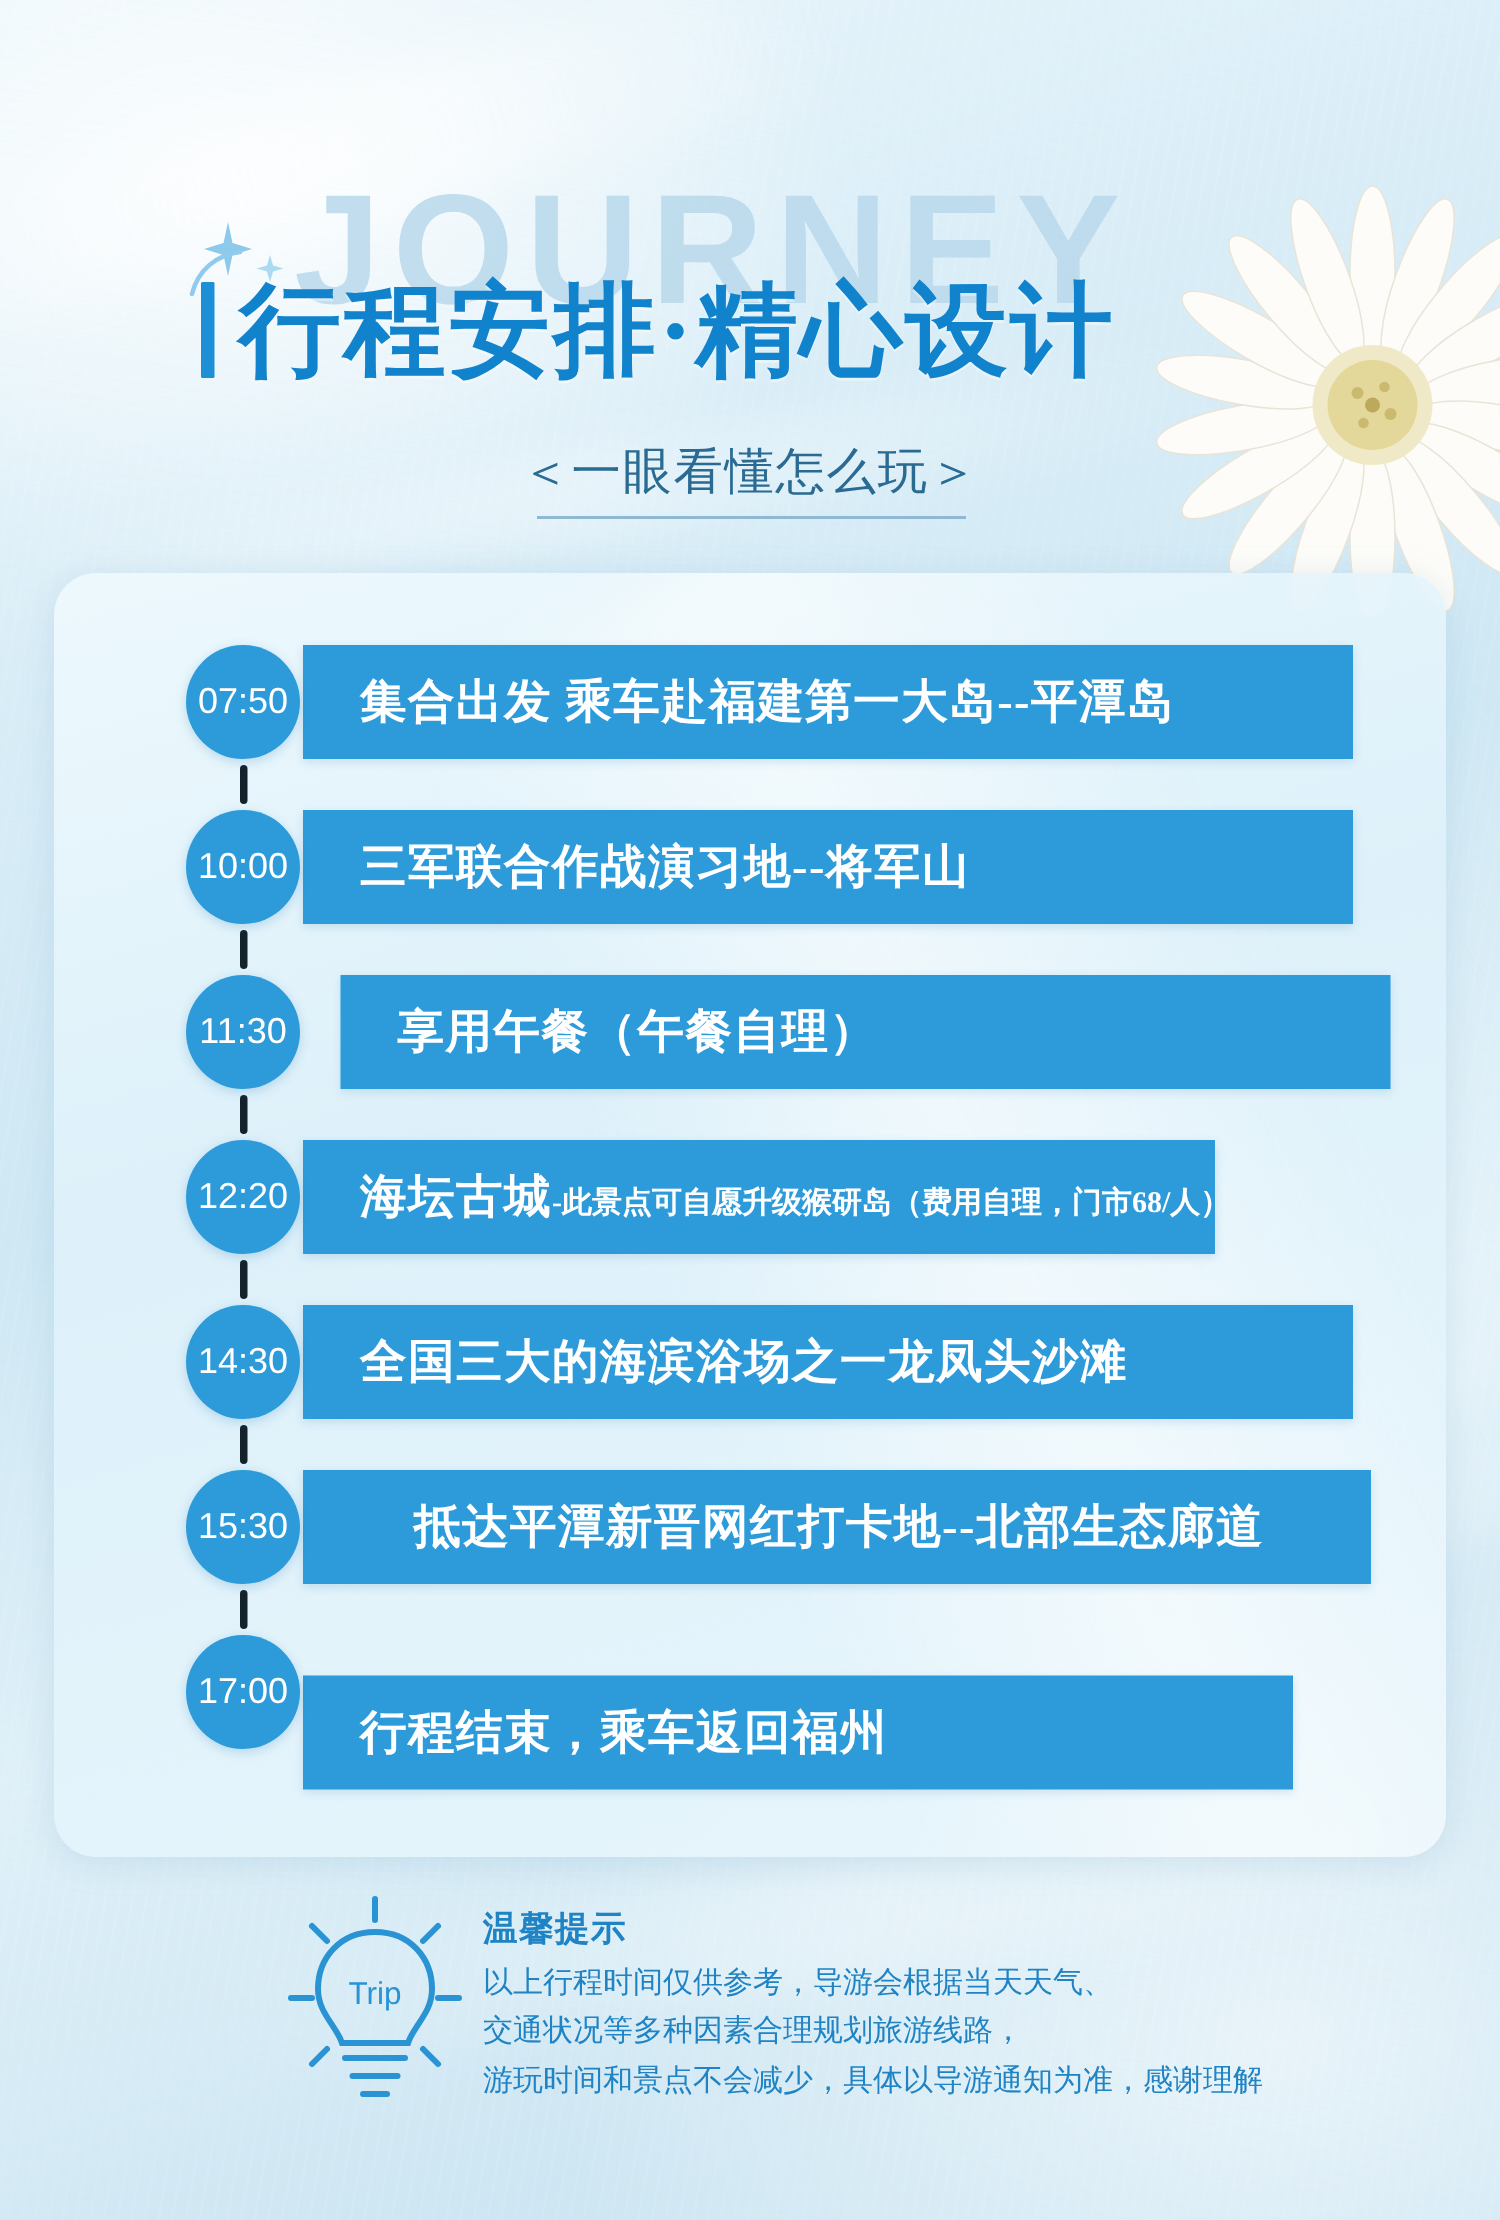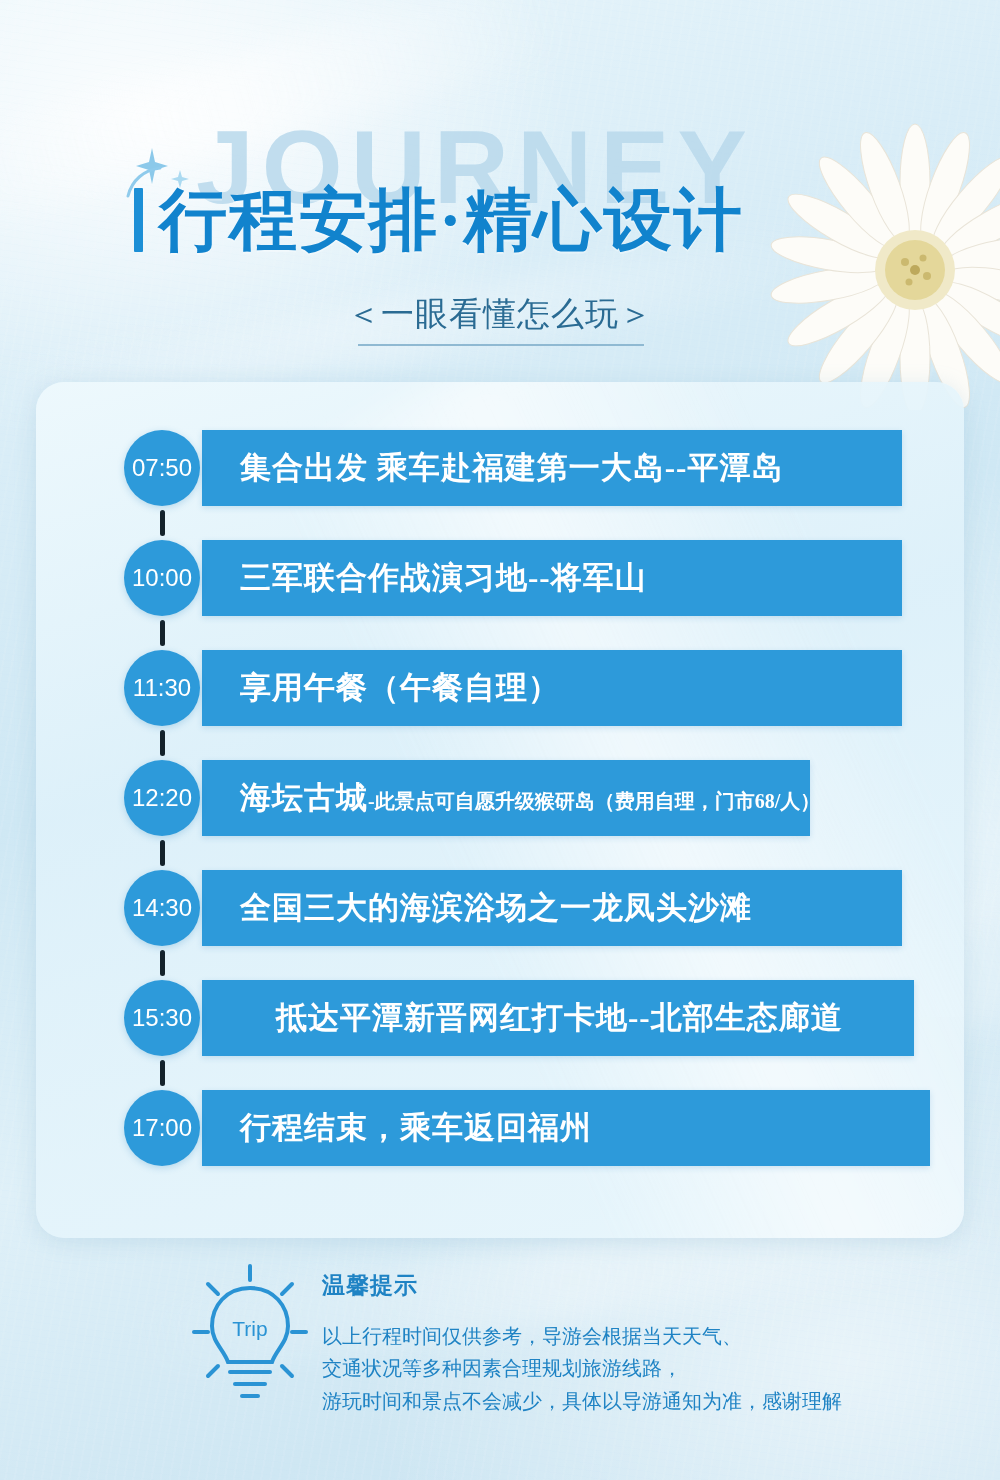--- a/index.html
+++ b/index.html
@@ -214,21 +214,21 @@
   .tips-text {
     position: absolute;
     left: 322px;
     top: 20px;
     color: #1f83c4;
   }
   .tips-title {
     font-size: 23px;
     font-weight: bold;
     letter-spacing: 1px;
-    margin-bottom: 19px;
+    margin-bottom: 5px;
     color: #1f83c4;
   }
   .tips-line {
     font-size: 20px;
     line-height: 1.62;
     color: #1f83c4;
     white-space: nowrap;
   }
 </style>
 </head>
@@ -309,21 +309,21 @@
       </div>
       <div class="connector" style="top: 238px; height: 26px;"></div>
       <div class="row" style="top: 158px;">
         <div class="bar" style="width: 700px;">
           <div class="bar-text">三军联合作战演习地--将军山</div>
         </div>
         <div class="time-badge" style="top: 0px;">10:00</div>
       </div>
       <div class="connector" style="top: 348px; height: 26px;"></div>
       <div class="row" style="top: 268px;">
-        <div class="bar" style="width: 700px;">
+        <div class="bar" style="width: 700px; margin-left: 25px;">
           <div class="bar-text">享用午餐（午餐自理）</div>
         </div>
         <div class="time-badge" style="top: 0px;">11:30</div>
       </div>
       <div class="connector" style="top: 458px; height: 26px;"></div>
       <div class="row" style="top: 378px;">
         <div class="bar" style="width: 608px;">
           <div class="bar-text">海坛古城<span class="note">-此景点可自愿升级猴研岛（费用自理，门市68/人）</span></div>
         </div>
         <div class="time-badge" style="top: 0px;">12:20</div>
@@ -336,21 +336,21 @@
         <div class="time-badge" style="top: 0px;">14:30</div>
       </div>
       <div class="connector" style="top: 678px; height: 26px;"></div>
       <div class="row" style="top: 598px;">
         <div class="bar" style="width: 676px; padding-left: 36px;">
           <div class="bar-text">抵达平潭新晋网红打卡地--北部生态廊道</div>
         </div>
         <div class="time-badge" style="top: 0px;">15:30</div>
       </div>
       <div class="row" style="top: 708px;">
-        <div class="bar" style="width: 728px;">
+        <div class="bar" style="width: 660px; margin-top: 27px;">
           <div class="bar-text">行程结束，乘车返回福州</div>
         </div>
         <div class="time-badge" style="top: 0px;">17:00</div>
       </div>
     </div>
 </div>
 
 <div class="tips">
   <div class="bulb">
     <svg width="140" height="150" viewBox="0 0 140 150">

